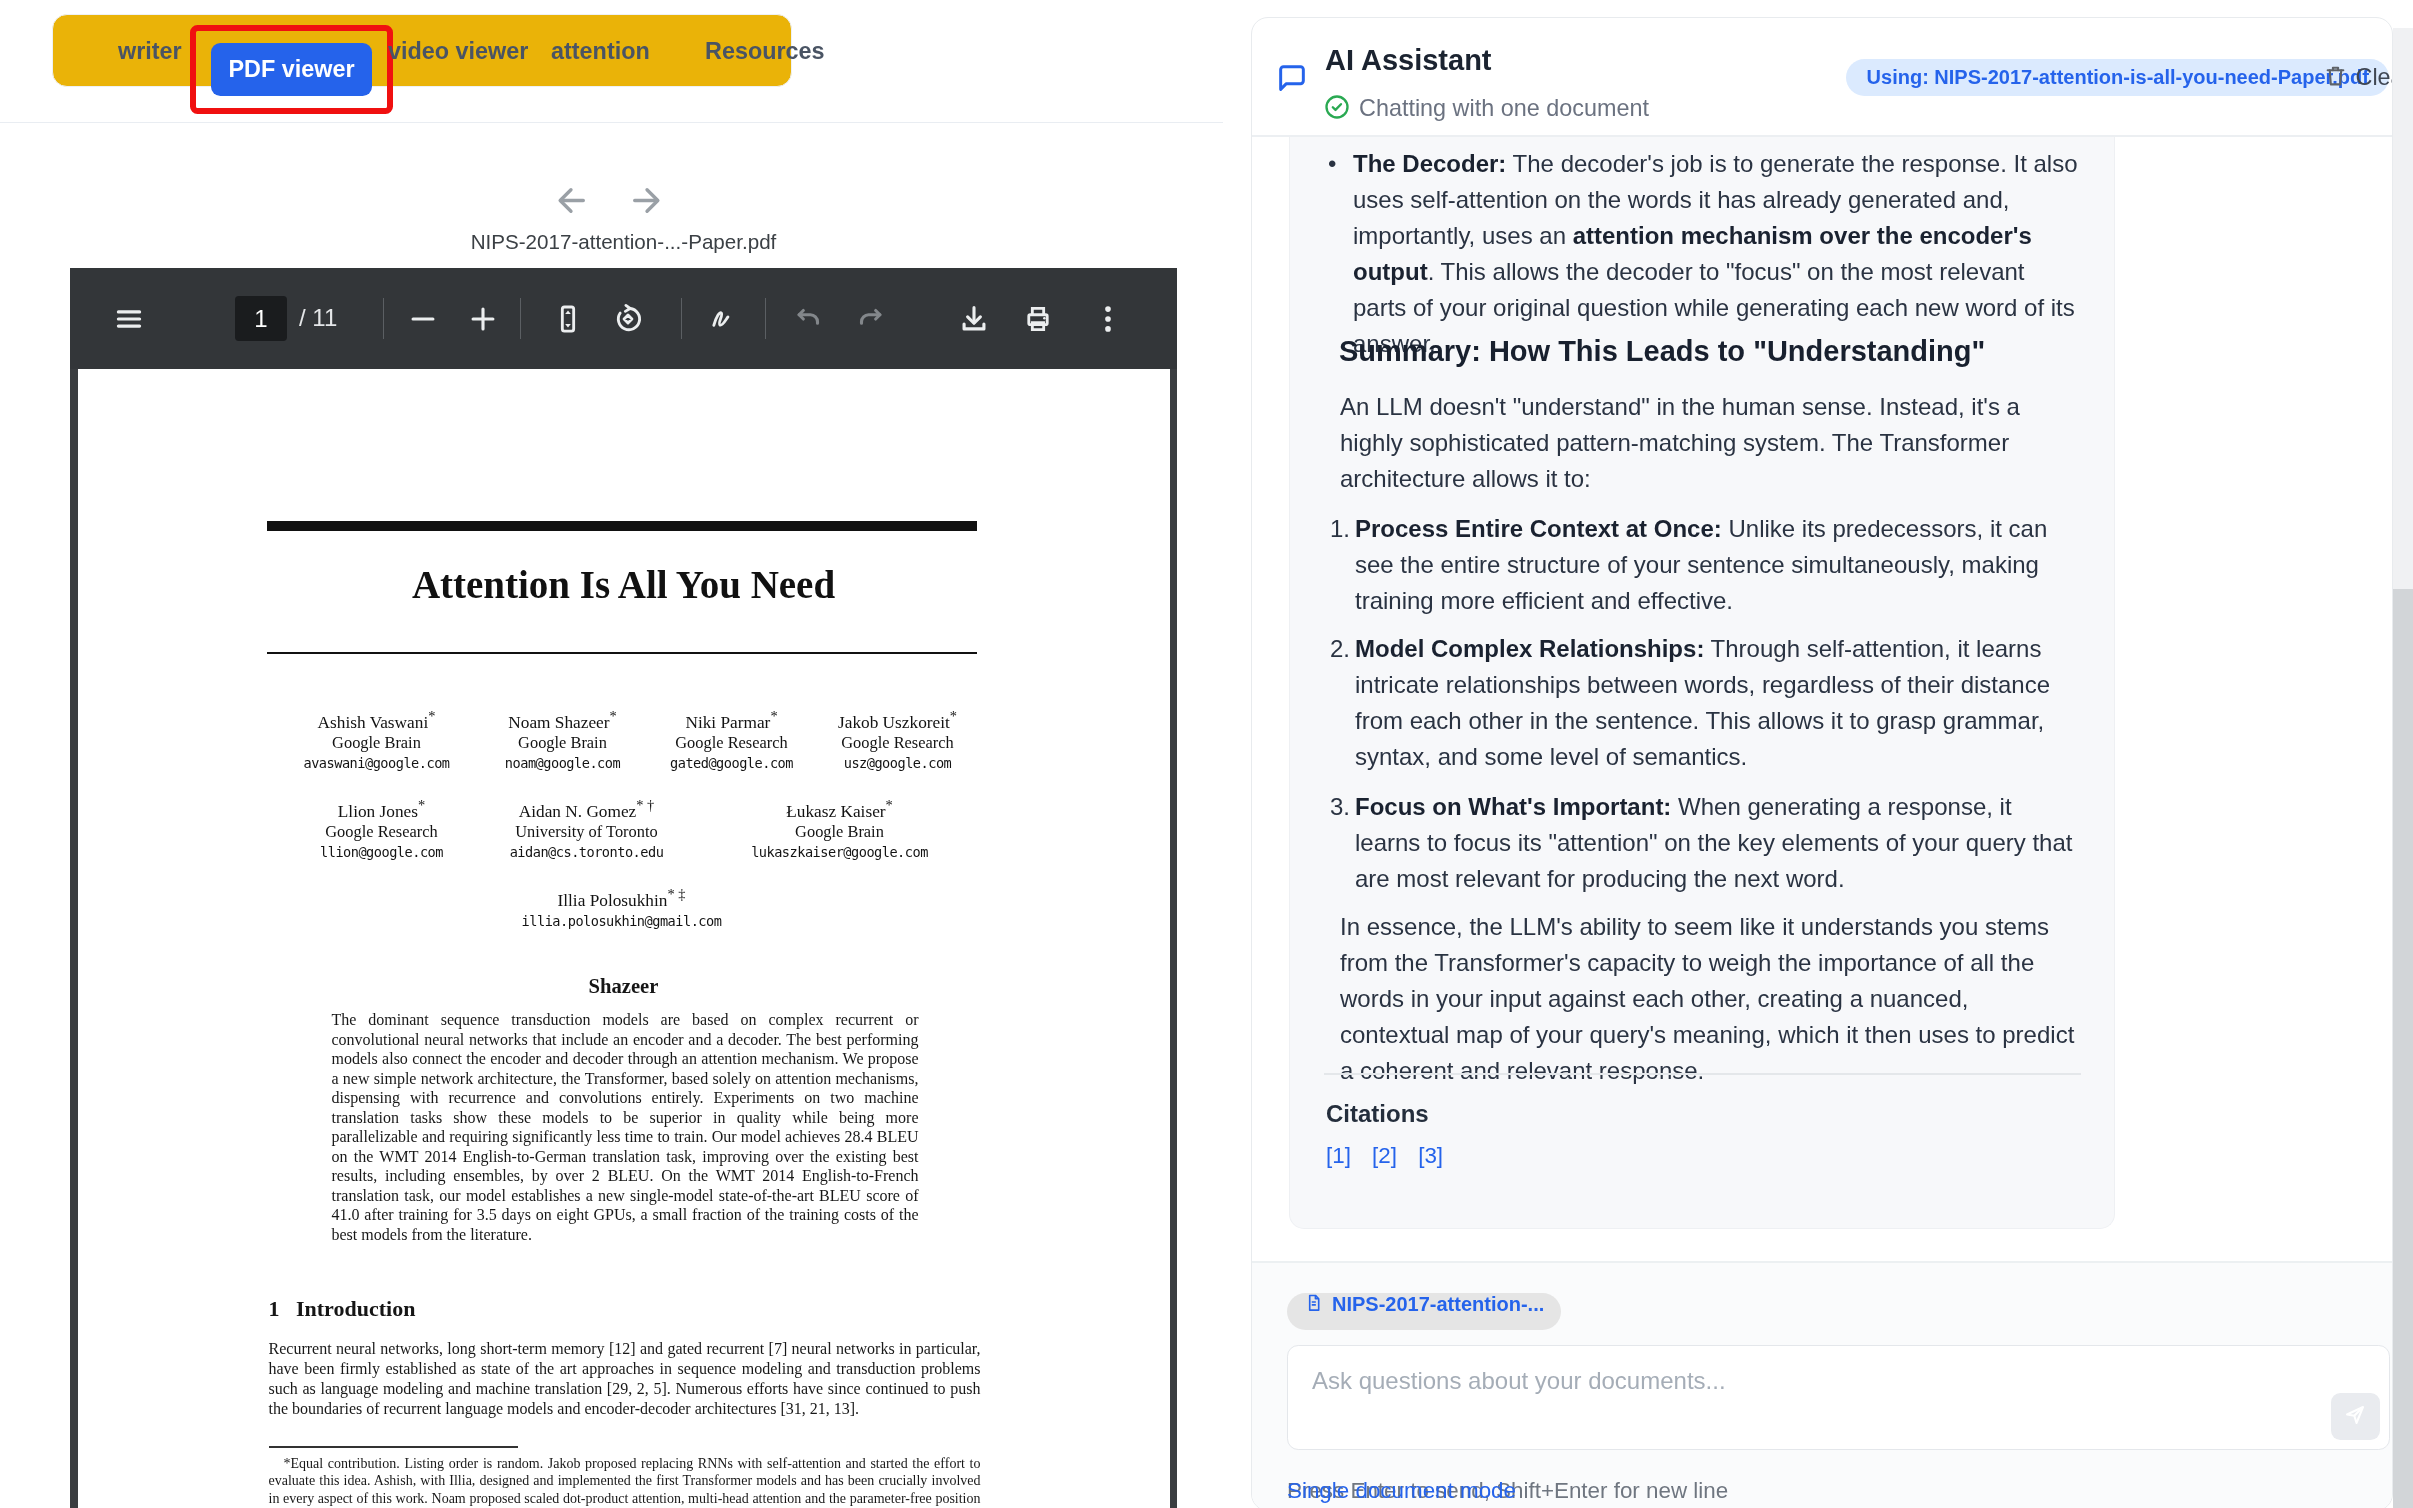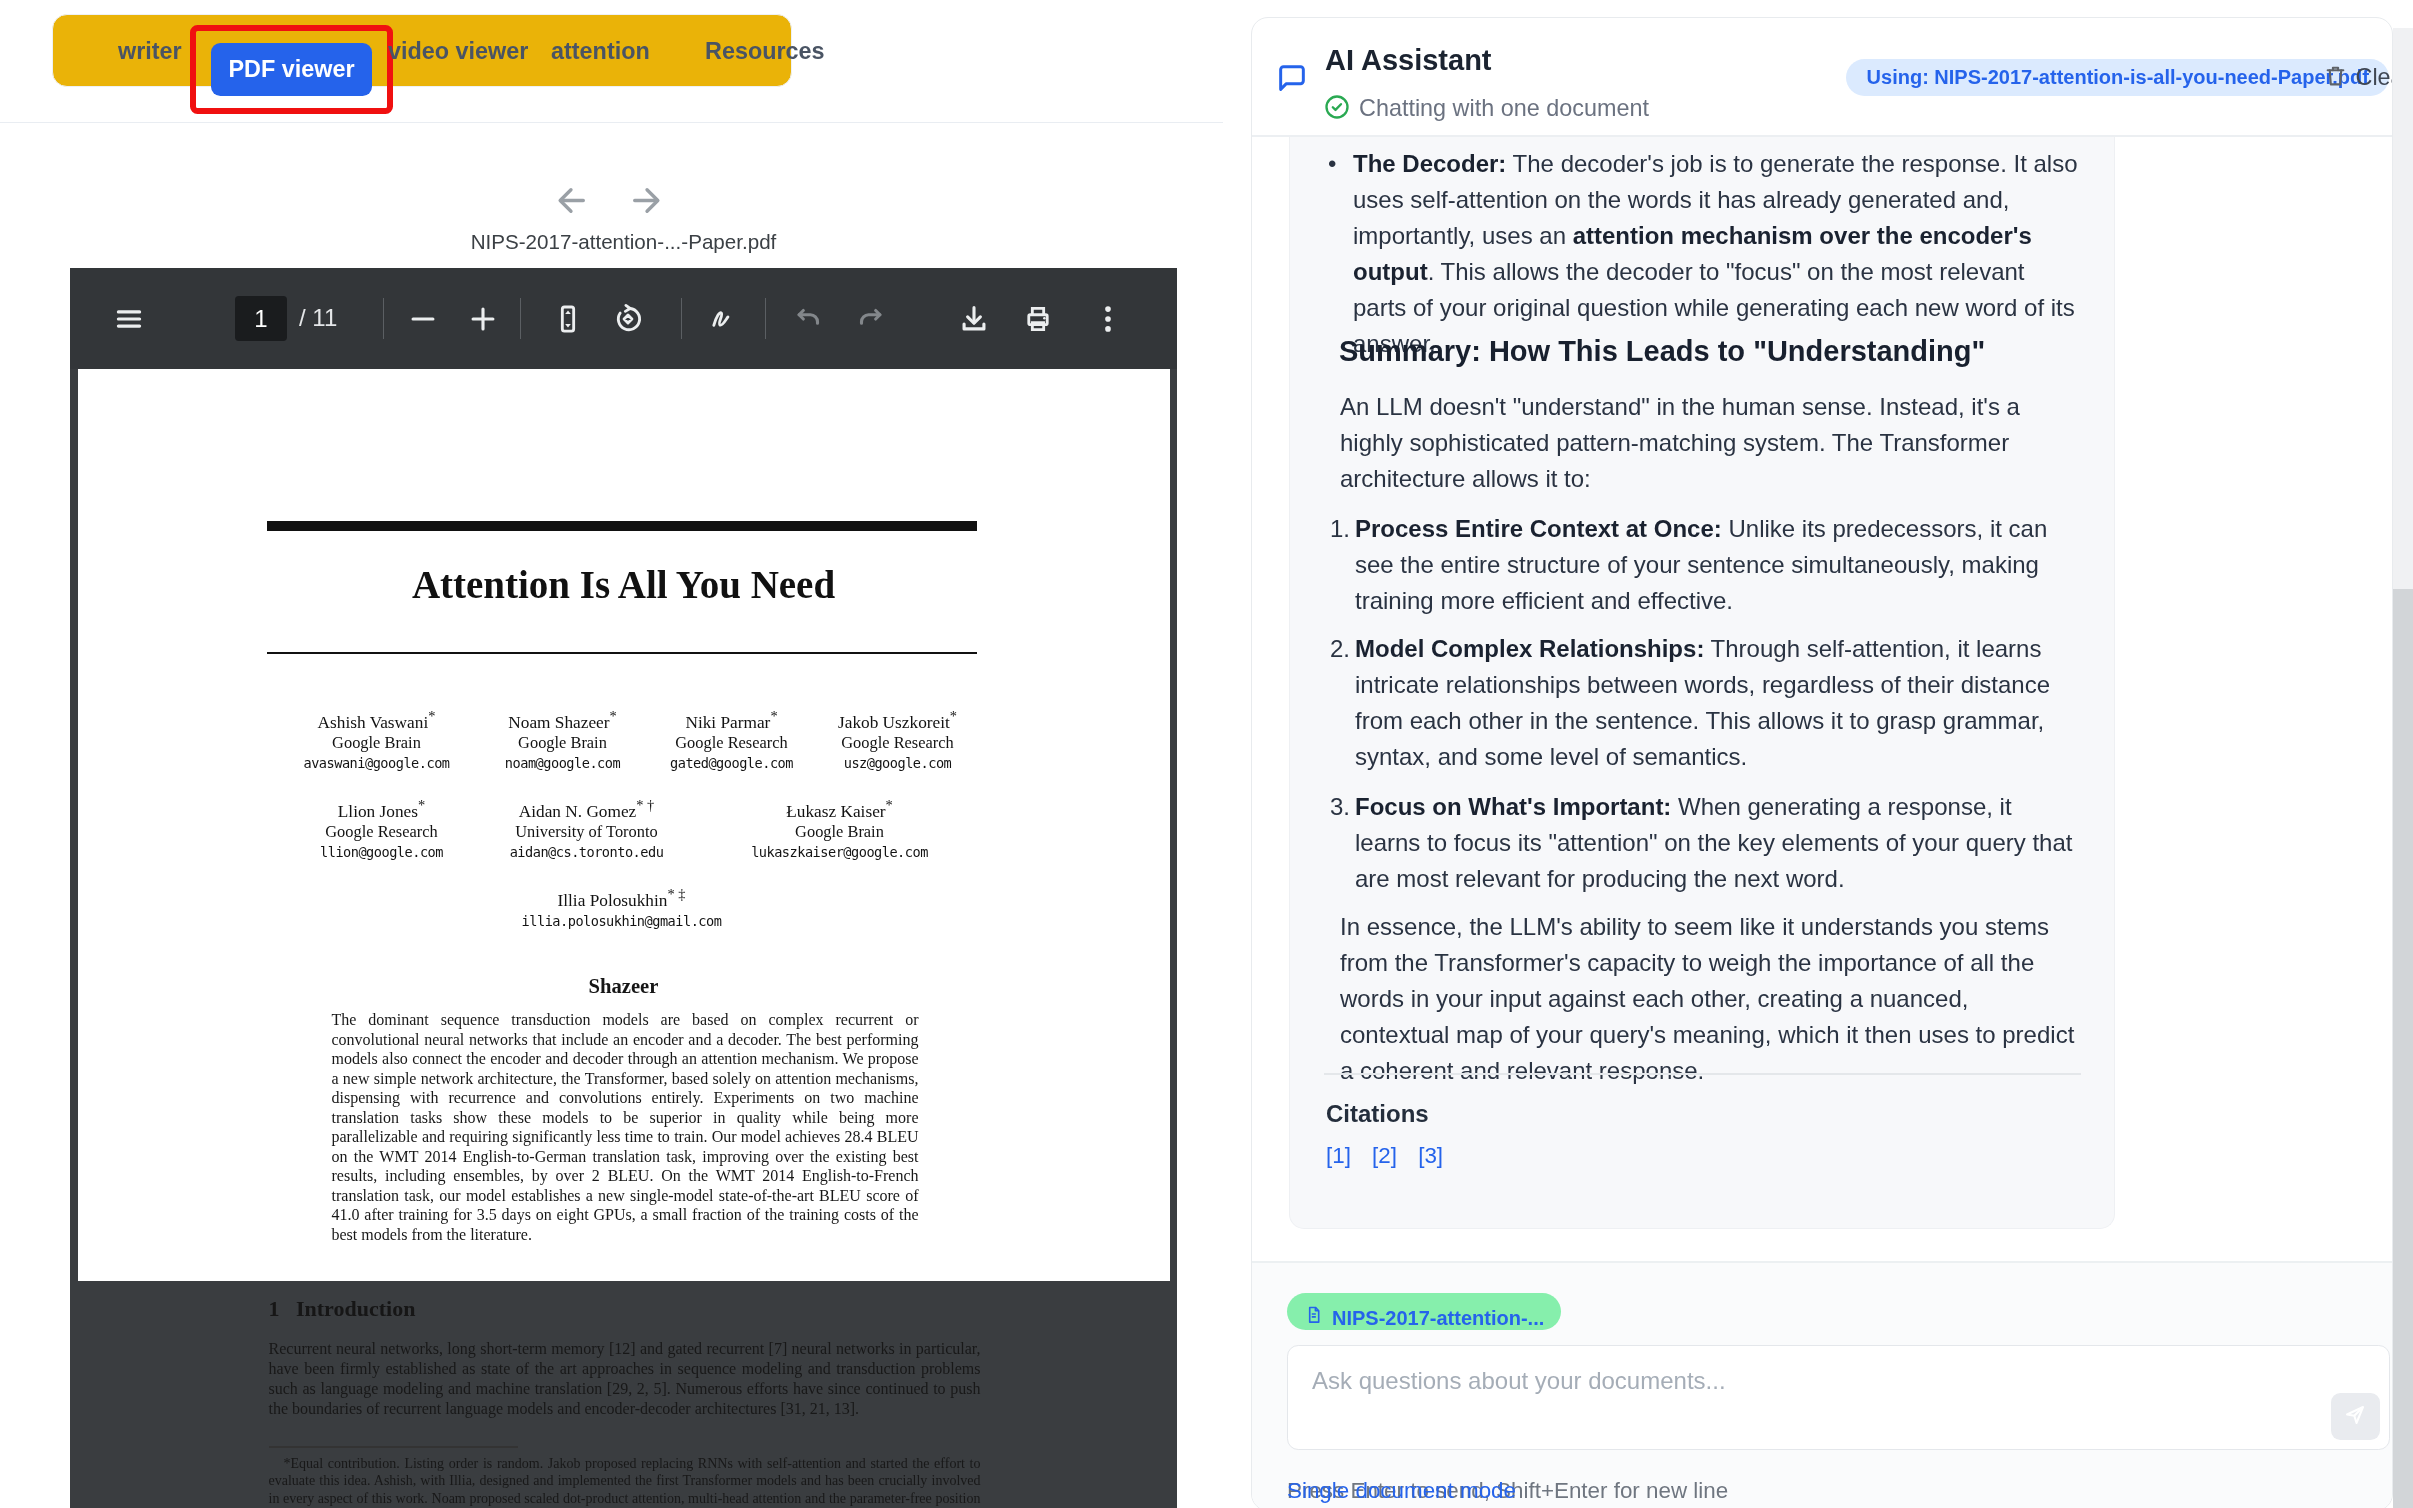--- a/index.html
+++ b/index.html
@@ -15,21 +15,21 @@
   
   .navarrow{position:absolute;width:37px;height:37px;cursor:pointer}
   .pdf-filename{position:absolute;left:70px;top:230px;width:1107px;text-align:center;font-size:20.6px;color:#3b4045}
   .pdf-shell{position:absolute;left:70px;top:268px;width:1107px;height:1240px;background:#3a3d40}
   .ptb{position:absolute;left:0;top:0;width:100%;height:101px;background:#333639}
   .ti{position:absolute;top:32px;width:37px;height:37px;display:flex;align-items:center;justify-content:center;cursor:pointer}
   .tdiv{position:absolute;top:30px;width:0.9px;height:41px;background:#5b5f63}
   .pagebox{position:absolute;left:165px;top:28px;width:52px;height:45px;background:#1a1c1e;border-radius:3.7px;color:#fff;
            font-size:24px;display:flex;align-items:center;justify-content:center}
   .pageof{position:absolute;left:229px;top:36px;color:#e4e6e8;font-size:24px}
-  .pdf-page{position:absolute;left:7.5px;top:101px;width:1092px;height:912px;background:#fff;color:#161616}
+  .pdf-page{position:absolute;left:7.5px;top:101px;width:1092px;height:1139px;background:#fff;color:#161616}
   .pser{font-family:"Liberation Serif",serif}
   .ptitle{position:absolute;left:0;top:193px;width:100%;text-align:center;font-size:39px;font-weight:700;font-family:"Liberation Serif",serif;color:#111}
   .hrule{position:absolute;background:#111}
   .author{position:absolute;width:224px;text-align:center;font-family:"Liberation Serif",serif;color:#131313}
   .author .nm{font-weight:400;font-size:17.3px;line-height:21.5px}
   .author .af{font-size:16.4px;line-height:19.6px}
   .author .em{font-family:"DejaVu Sans Mono",monospace;font-size:13.6px;line-height:21.5px;letter-spacing:-0.5px}
   .pp{position:absolute;font-family:"Liberation Serif",serif;font-size:16px;line-height:19.5px;color:#181818;text-align:justify}
   
   .card{position:absolute;left:1251px;top:17px;width:1140px;height:1492px;background:#fff;border:1.9px solid #e8ebee;border-radius:17px;overflow:hidden}
@@ -42,21 +42,21 @@
   .bubble{position:absolute;left:37px;top:119px;width:824px;height:1091px;background:#f7f8fa;border:0.9px solid #eef0f3;border-top:none;border-radius:0 0 15px 15px}
   .cp{position:absolute;font-size:24px;line-height:36px;color:#2a3342;width:737px}
   .cb{font-weight:700;color:#1a2230}
   .hang{padding-left:0}
   .hang .num{position:absolute;left:-25px}
   .mh{position:absolute;font-size:29px;font-weight:600;color:#18202e}
   .cit-link{color:#2563eb;margin-right:17px;cursor:pointer;font-size:22.4px}
   
   .comp-bg{position:absolute;left:0;top:1245px;width:100%;height:247px;background:#fafbfc}
   .comp-div{position:absolute;left:0;top:1243px;width:100%;height:1.9px;background:#ecf0f2}
-  .chip{position:absolute;left:35px;top:1275px;height:37px;background:#86efac;border-radius:18.7px;display:inline-flex;align-items:flex-end;gap:8.4px;padding:0 17px;font-size:20px;font-weight:700;color:#2563eb;cursor:pointer}
+  .chip{position:absolute;left:35px;top:1275px;height:37px;background:#e5e5e5;border-radius:18.7px;display:inline-flex;align-items:flex-start;gap:8.4px;padding:0 17px;font-size:20px;font-weight:700;color:#2563eb;cursor:pointer}
   .inputbox{position:absolute;left:35px;top:1327px;width:1101px;height:103px;background:#fff;border:1.9px solid #e4e7eb;border-radius:11.2px}
   .inputbox textarea{position:absolute;left:0;top:0;width:100%;height:100%;border:none;outline:none;resize:none;background:transparent;
       padding:20.6px 24px;font-size:24px;font-family:"Liberation Sans",sans-serif;color:#333}
   .inputbox textarea::placeholder{color:#a5adb7}
   .sendbtn{position:absolute;right:9.3px;bottom:9.3px;width:49px;height:47px;background:#e9ebef;border-radius:9.3px;display:flex;align-items:center;justify-content:center;cursor:pointer}
   .hint{position:absolute;left:35px;top:1460px;font-size:22.4px;color:#6f7680}
   .mode{position:absolute;left:35px;top:1460px;width:1101px;font-size:22.4px;color:#2563eb;cursor:pointer}
   
   .sb-track{position:absolute;left:2393px;top:28px;width:20.6px;height:1481px;background:#f0f1f3}
   .sb-thumb{position:absolute;left:2393px;top:589px;width:20.6px;height:920px;background:#d2d5d8}

